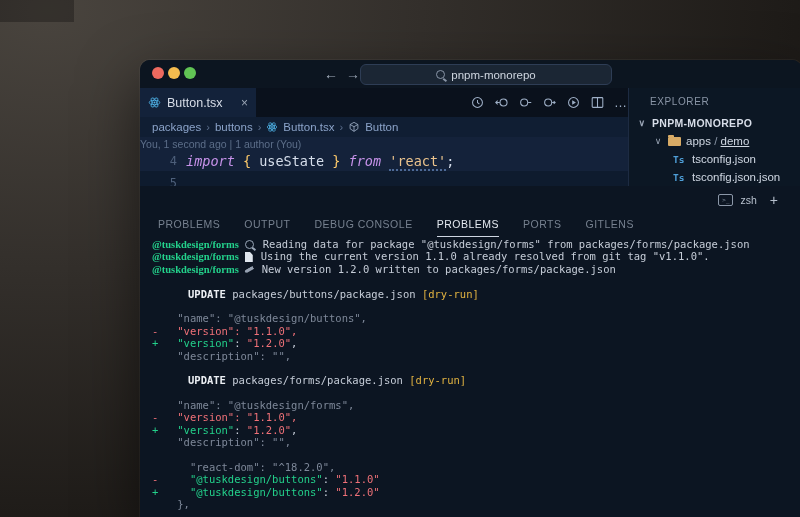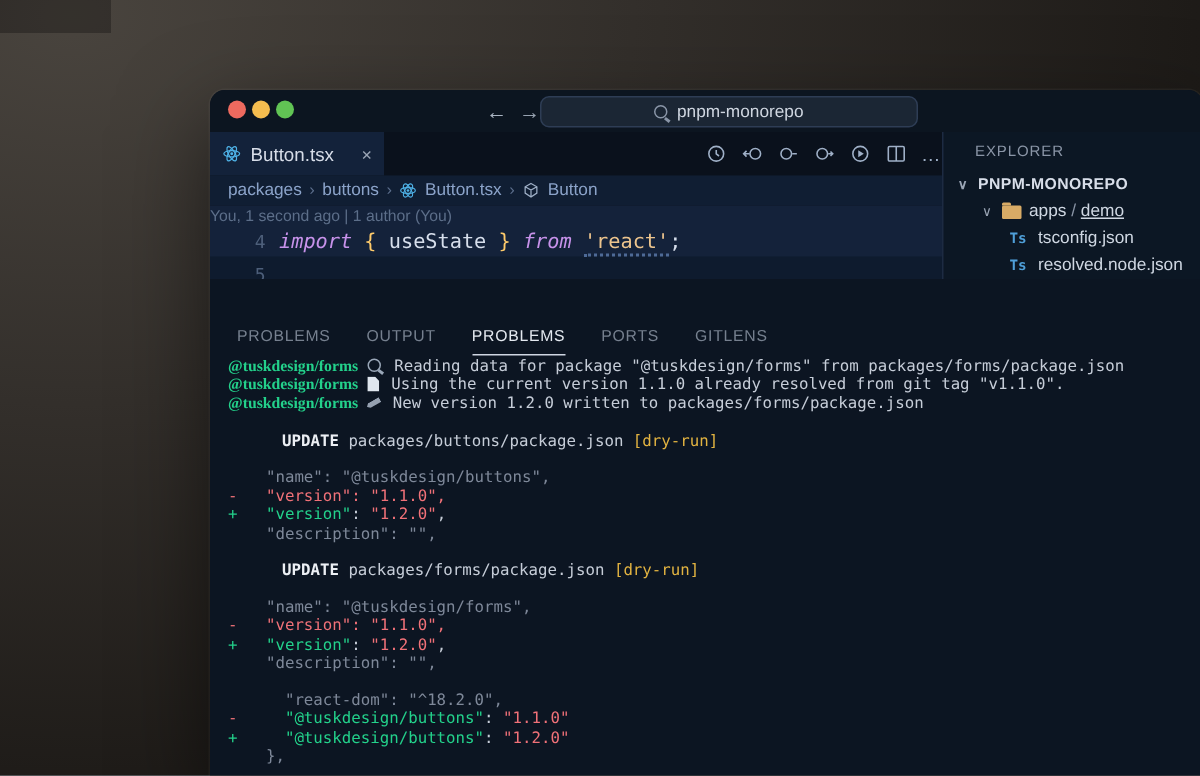--- a/index.html
+++ b/index.html
@@ -211,32 +211,38 @@
         <span class="chev">∨</span>
         <span class="folder"></span>
         <span><span>apps</span>&nbsp;<span class="dimsep">/</span>&nbsp;<span class="u">demo</span></span>
       </div>
       <div class="exp-row file-row">
         <span class="tsbadge">Ts</span>
         <span>tsconfig.json</span>
       </div>
       <div class="exp-row file-row">
         <span class="tsbadge">Ts</span>
-        <span>resolved.node.json</span>
+        <span>tsconfig.json.json</span>
       </div>
     </div>
   </div>
 
   <div class="panel">
     <div class="panel-tabs">
       <span class="ptab">PROBLEMS</span>
         <span class="ptab">OUTPUT</span>
+        <span class="ptab">DEBUG CONSOLE</span>
         <span class="ptab active">PROBLEMS</span>
         <span class="ptab">PORTS</span>
         <span class="ptab">GITLENS</span>
+        <div class="shellwidget">
+        <span class="termbox">&gt;_</span>
+        <span class="shellname">zsh</span>
+        <span class="plusbtn">+</span>
+      </div>
     </div>
     <div class="terminal">
         <div class="tline"><span class="c-pkg">@tuskdesign/forms</span><span class="ticon ticon-magnifier"></span><span class="c-txt">Reading data for package "@tuskdesign/forms" from packages/forms/package.json</span></div>
         <div class="tline"><span class="c-pkg">@tuskdesign/forms</span><span class="ticon ticon-document"></span><span class="c-txt">Using the current version 1.1.0 already resolved from git tag "v1.1.0".</span></div>
         <div class="tline"><span class="c-pkg">@tuskdesign/forms</span><span class="ticon ticon-pencil"></span><span class="c-txt">New version 1.2.0 written to packages/forms/package.json</span></div>
         <div class="tline">&nbsp;</div>
         <div class="tline"><span class="c-wb">UPDATE</span><span class="c-txt"> packages/buttons/package.json </span><span class="c-yel">[dry-run]</span></div>
         <div class="tline">&nbsp;</div>
         <div class="tline"><span class="c-dim">    "name": "@tuskdesign/buttons",</span></div>
         <div class="tline"><span class="c-red">-   "version": "1.1.0",</span></div>

